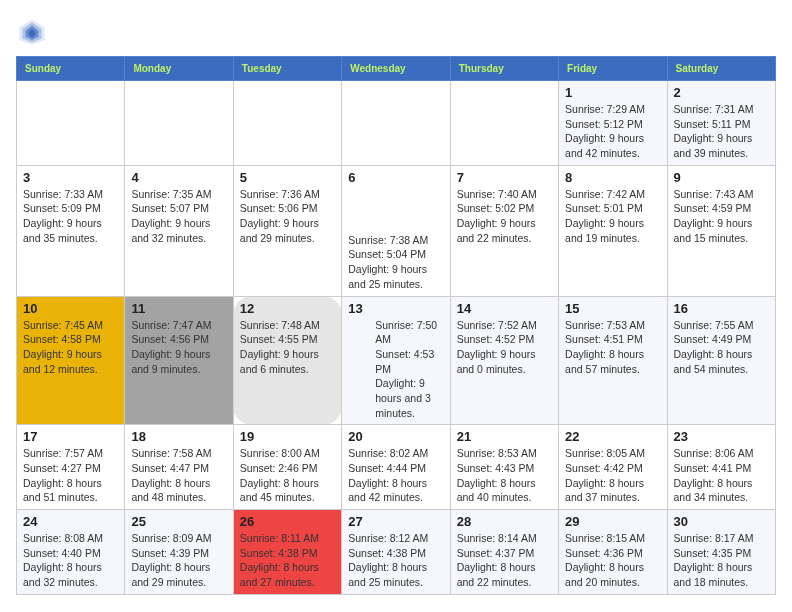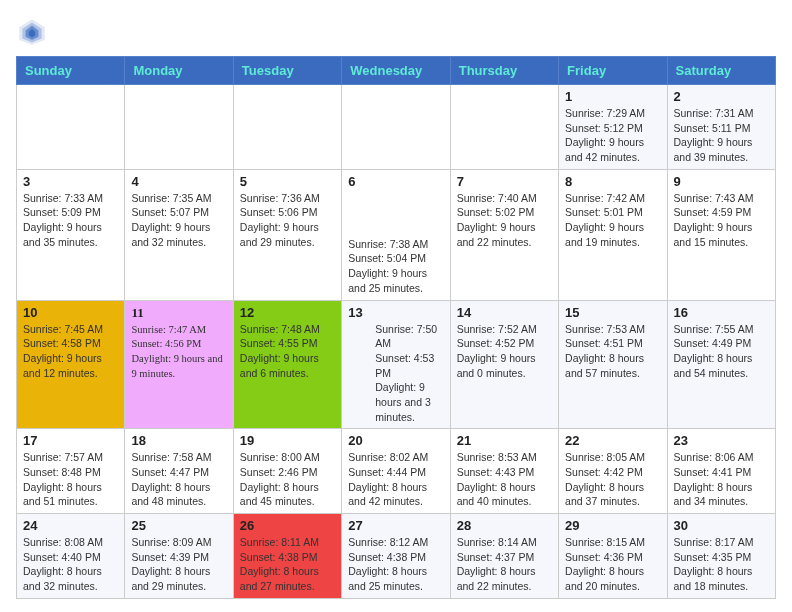--- a/index.html
+++ b/index.html
@@ -44,24 +44,24 @@
       font-size: 16px;
       color: #444;
     }
     table {
       width: 100%;
       border-collapse: collapse;
       table-layout: fixed;
     }
     thead tr th {
       background-color: #3a6bbf;
-      color: #5eead4;
+      color: #bef264;
       text-align: left;
       padding: 6px 8px;
-      font-size: 13px;
+      font-size: 10px;
       font-weight: bold;
       border: 1px solid #5580cc;
     }
     tbody tr td {
       vertical-align: top;
       padding: 4px 6px;
       font-size: 11px;
       color: #222;
       border: 1px solid #ccc;
       height: 80px;
@@ -185,27 +185,27 @@
 Daylight: 9 hours and 15 minutes.</div>
         </td>
       </tr>
       <tr>
         <td style="background: #eab308;">
           <div class="day-num">10</div>
           <div class="day-info" style="white-space: pre-line;">Sunrise: 7:45 AM
 Sunset: 4:58 PM
 Daylight: 9 hours and 12 minutes.</div>
         </td>
-        <td style="background: #f0abfc; font-family: Liberation Serif, serif;">
+        <td style="background: #a3a3a3;">
           <div class="day-num">11</div>
           <div class="day-info" style="white-space: pre-line;">Sunrise: 7:47 AM
 Sunset: 4:56 PM
 Daylight: 9 hours and 9 minutes.</div>
         </td>
-        <td style="background: #84cc16;">
+        <td style="background: #e5e5e5; border-radius: 19px;">
           <div class="day-num">12</div>
           <div class="day-info" style="white-space: pre-line;">Sunrise: 7:48 AM
 Sunset: 4:55 PM
 Daylight: 9 hours and 6 minutes.</div>
         </td>
         <td style="background: rgb(245, 247, 252);">
           <div class="day-num">13</div>
           <div class="day-info" style="white-space: pre-line; margin-left: 27px;">Sunrise: 7:50 AM
 Sunset: 4:53 PM
 Daylight: 9 hours and 3 minutes.</div>
@@ -226,21 +226,21 @@
           <div class="day-num">16</div>
           <div class="day-info" style="white-space: pre-line;">Sunrise: 7:55 AM
 Sunset: 4:49 PM
 Daylight: 8 hours and 54 minutes.</div>
         </td>
       </tr>
       <tr>
         <td>
           <div class="day-num">17</div>
           <div class="day-info" style="white-space: pre-line;">Sunrise: 7:57 AM
-Sunset: 8:48 PM
+Sunset: 4:27 PM
 Daylight: 8 hours and 51 minutes.</div>
         </td>
         <td>
           <div class="day-num">18</div>
           <div class="day-info" style="white-space: pre-line;">Sunrise: 7:58 AM
 Sunset: 4:47 PM
 Daylight: 8 hours and 48 minutes.</div>
         </td>
         <td>
           <div class="day-num">19</div>

